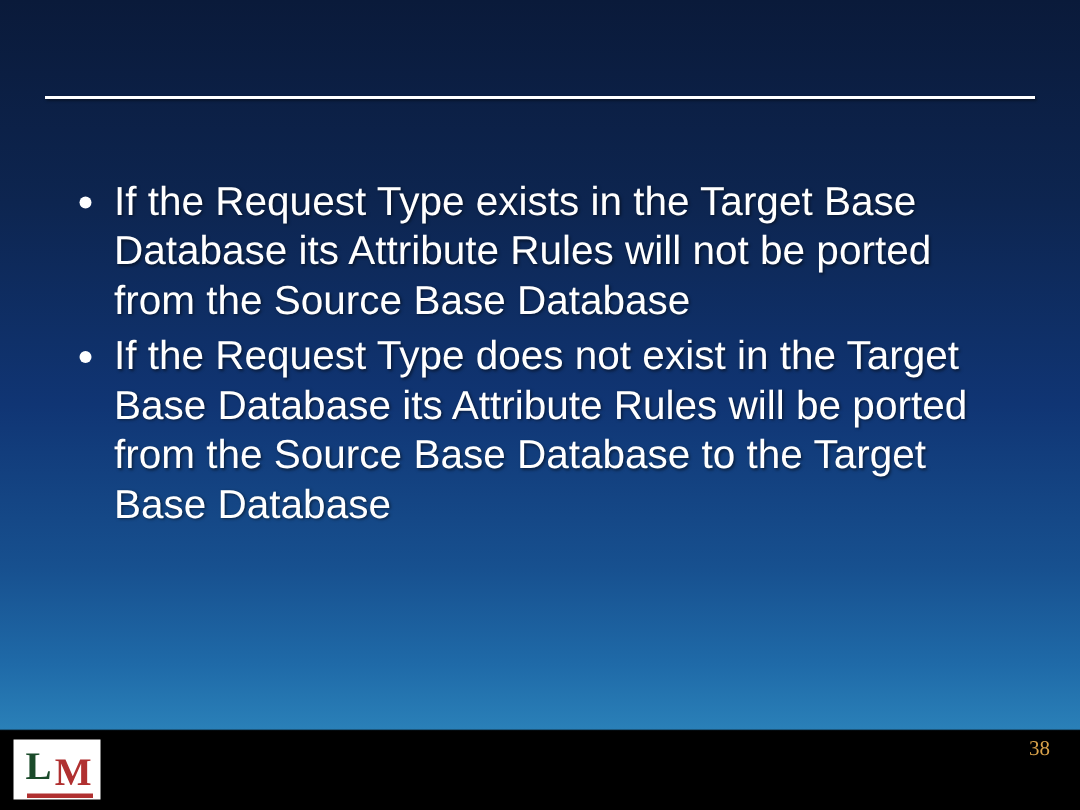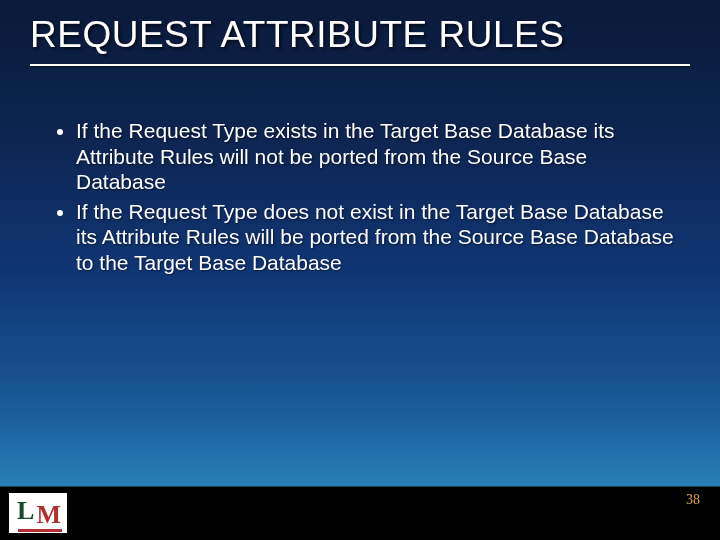--- a/index.html
+++ b/index.html
@@ -50,21 +50,21 @@
     left: 48px;
     right: 40px;
     color: #ffffff;
   }
   .body ul {
     list-style: disc;
     margin: 0;
     padding-left: 28px;
   }
   .body li {
-    font-size: 21px;
+    font-size: 27px;
     line-height: 1.22;
     margin-bottom: 4px;
     text-shadow: 1px 1px 2px rgba(0,0,0,0.5);
   }
   .page-num {
     position: absolute;
     right: 20px;
     bottom: 32px;
     color: #d9a24a;
     font-size: 14px;
@@ -114,21 +114,20 @@
     left: 9px;
     width: 44px;
     height: 3px;
     background: #b03030;
   }
 </style>
 </head>
 <body>
 
 <div class="slide">
-  <div class="title">REQUEST ATTRIBUTE RULES</div>
   <div class="underline"></div>
 
   <div class="body">
     <ul>
       <li>If the Request Type exists in the Target Base Database its Attribute Rules will not be ported from the Source Base Database</li>
       <li>If the Request Type does not exist in the Target Base Database its Attribute Rules will be ported from the Source Base Database to the Target Base Database</li>
     </ul>
   </div>
 
   <div class="page-num">38</div>

